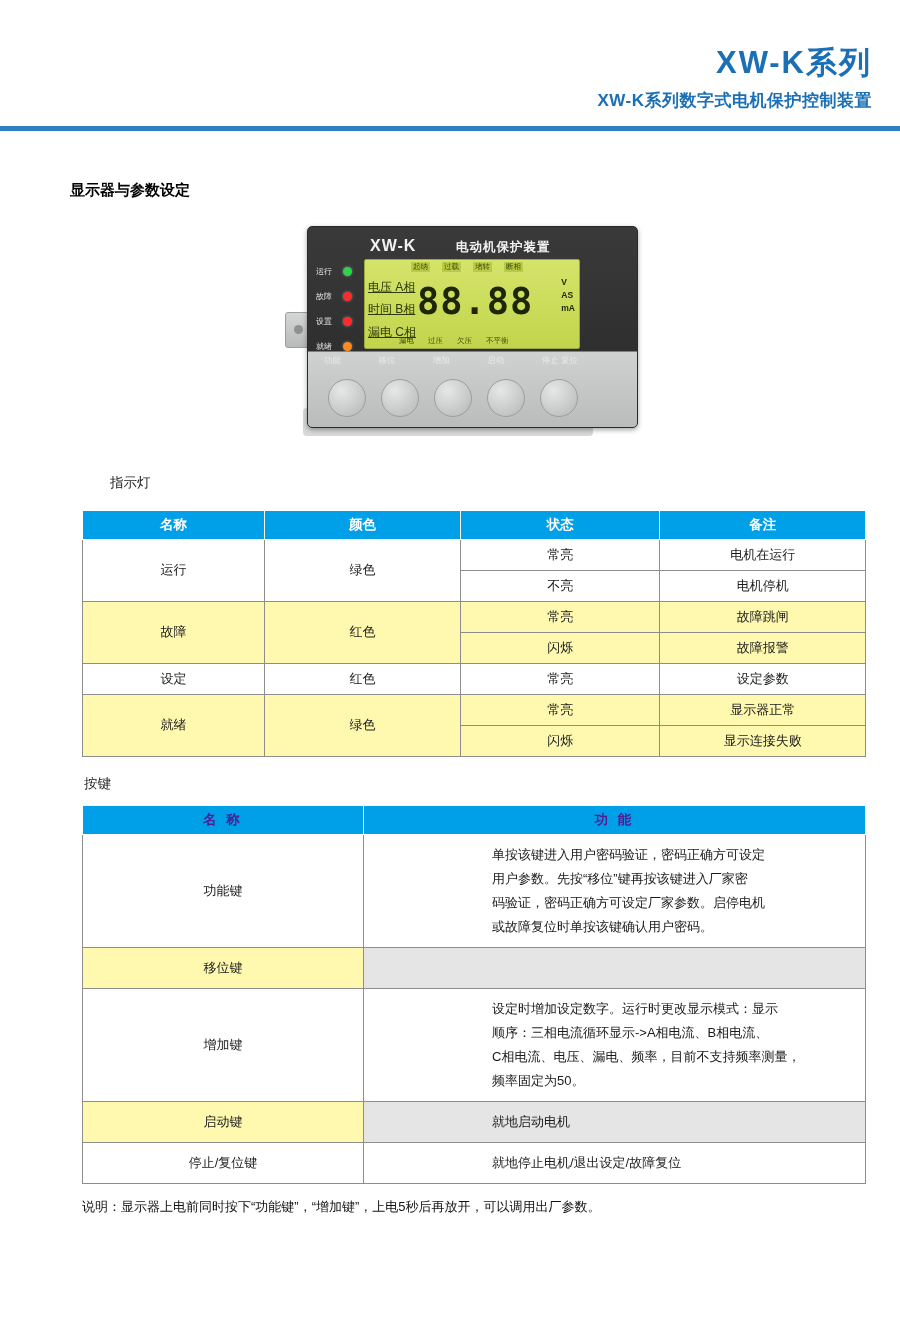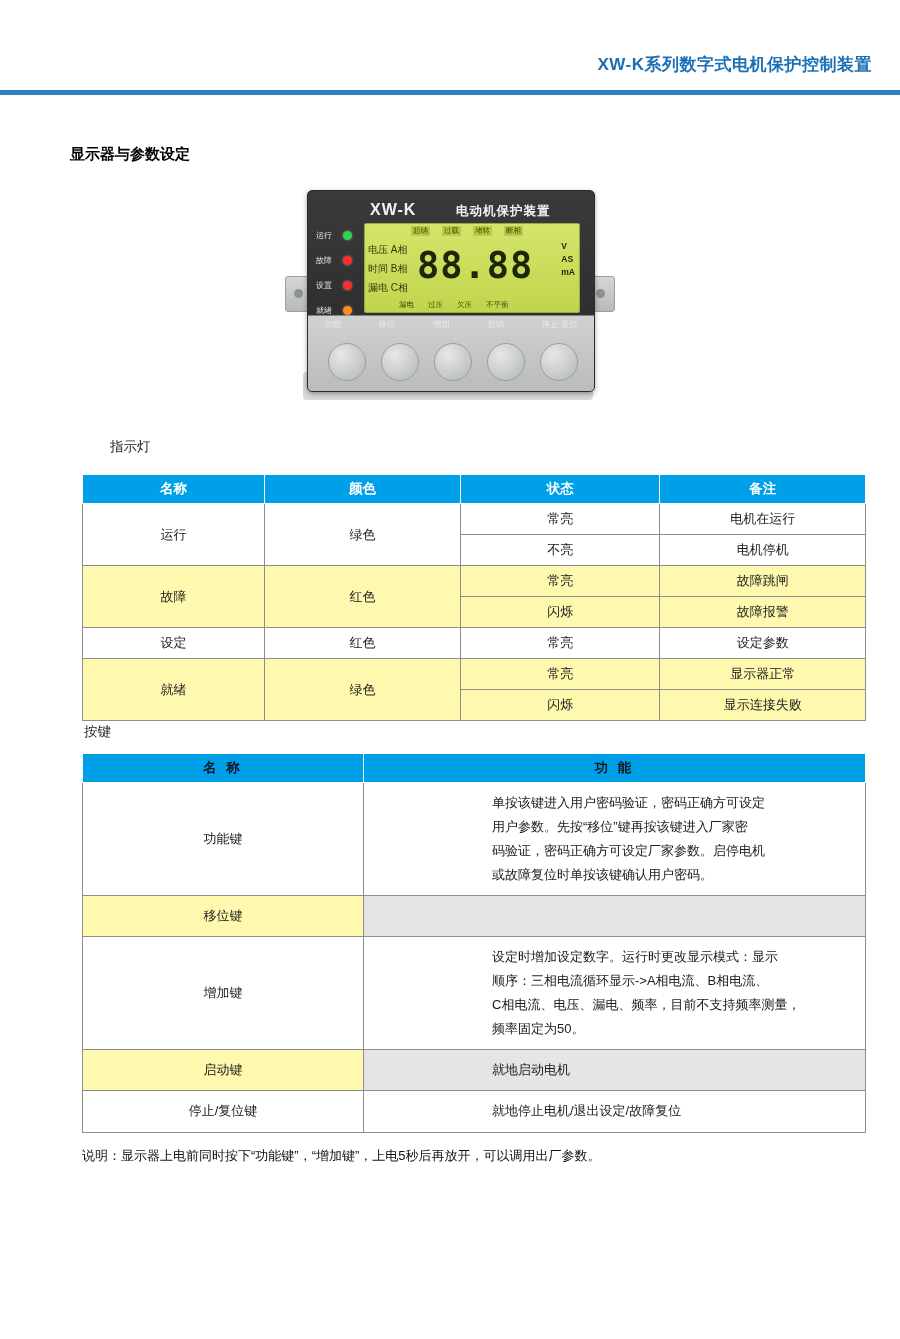--- a/index.html
+++ b/index.html
@@ -67,21 +67,21 @@
     color: #222;
   }
   .label-line {
     font-size: 13.5px;
     margin-left: 84px;
     margin-top: 20px;
     color: #222;
   }
   .label-line.tight {
     margin-left: 58px;
-    margin-top: 2px;
+    margin-top: 18px;
     font-family: Liberation Mono, monospace;
   }
 
   
   .device-wrap {
     margin: 26px 0 0 0;
     display: flex;
     justify-content: center;
   }
   .device {
@@ -119,20 +119,21 @@
   .dev-body {
     position: absolute;
     left: 22px;
     top: 0;
     width: 286px;
     height: 200px;
     background: linear-gradient(180deg,#3a3a3a 0%, #2f2f2f 62%, #cfd2d0 62.5%, #b9bcba 100%);
     border-radius: 5px;
     border: 1px solid #2a2a2a;
     box-shadow: 0 2px 5px rgba(0,0,0,.35);
+    padding-left: 43px;
   }
   .dev-brand {
     position: absolute;
     left: 62px;
     top: 10px;
     color: #f2f2f2;
     font-size: 16px;
     font-weight: bold;
     letter-spacing: 1px;
   }
@@ -197,23 +198,24 @@
     left: 34px;
     display: flex;
     gap: 14px;
     font-size: 7.5px;
     color: #3b4a10;
   }
   .lcd-left {
     position: absolute;
     left: 3px;
     top: 16px;
-    font-size: 10px;
+    font-size: 12px;
     color: #2e3b0c;
     line-height: 1.9;
+    text-decoration: underline;
   }
   .lcd-digits {
     position: absolute;
     left: 52px;
     top: 20px;
     font-family: "DejaVu Sans Mono", monospace;
     font-size: 37px;
     font-weight: bold;
     color: #1d2708;
     letter-spacing: 1px;
@@ -278,21 +280,21 @@
     padding: 2px 22px;
   }
   .tbl-leds tr.hl td { background: #fff9b0; }
 
   .tbl-keys {
     margin: 12px 0 0 56px;
     width: 784px;
   }
   .tbl-keys th {
     background: #00a0e9;
-    color: #0f172a;
+    color: #4c1d95;
     font-weight: bold;
     height: 26px;
     border: 1px solid #ffffff;
     font-size: 13.5px;
     letter-spacing: 3px;
   }
   .tbl-keys td {
     border: 1px solid #8d8d8d;
     padding: 8px 6px;
     vertical-align: middle;
@@ -312,20 +314,21 @@
   .note {
     font-size: 13px;
     margin: 14px 0 0 56px;
     color: #111;
   }
 </style>
 </head>
 <body>
 
 <div class="header">
+  <div class="header-title">XW-K系列</div>
   <div class="header-sub">XW-K系列数字式电机保护控制装置</div>
 </div>
 <div class="header-rule"></div>
 
 <div class="content">
 
   <div class="section-title">显示器与参数设定</div>
 
 
   <div class="device-wrap">

